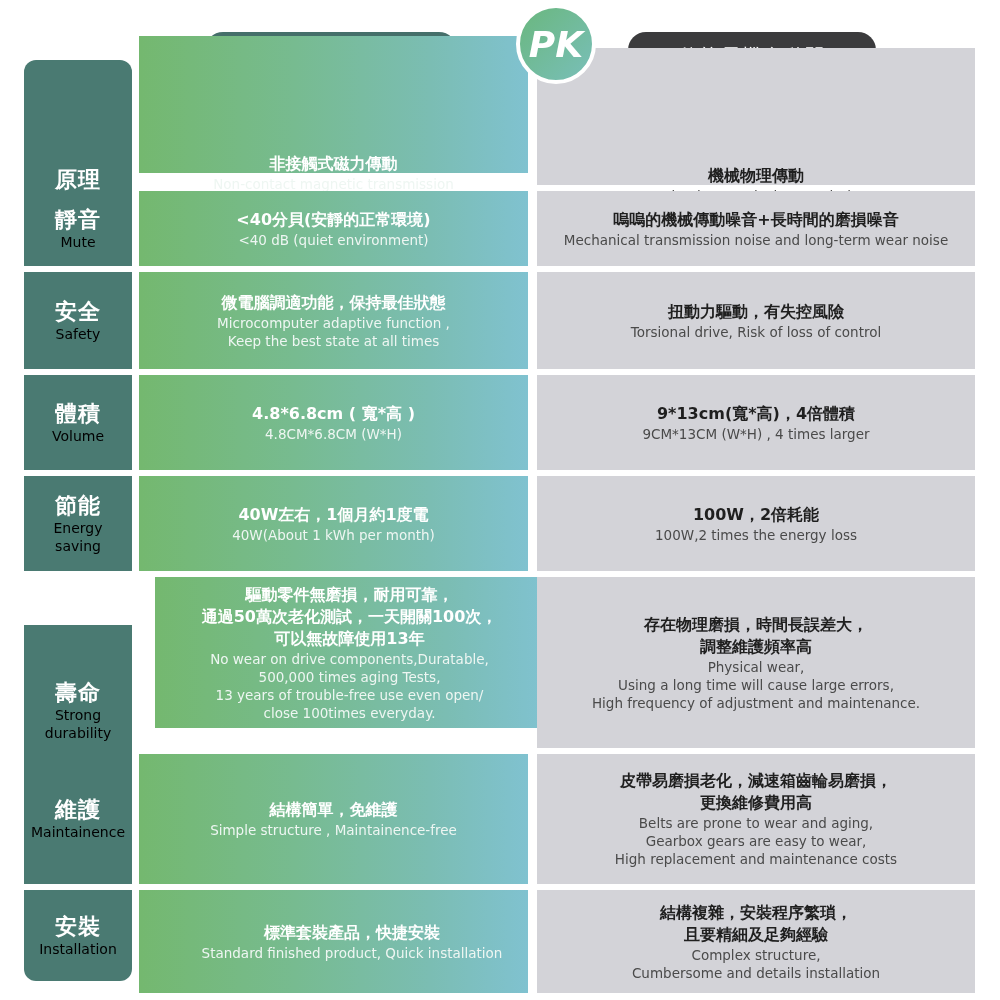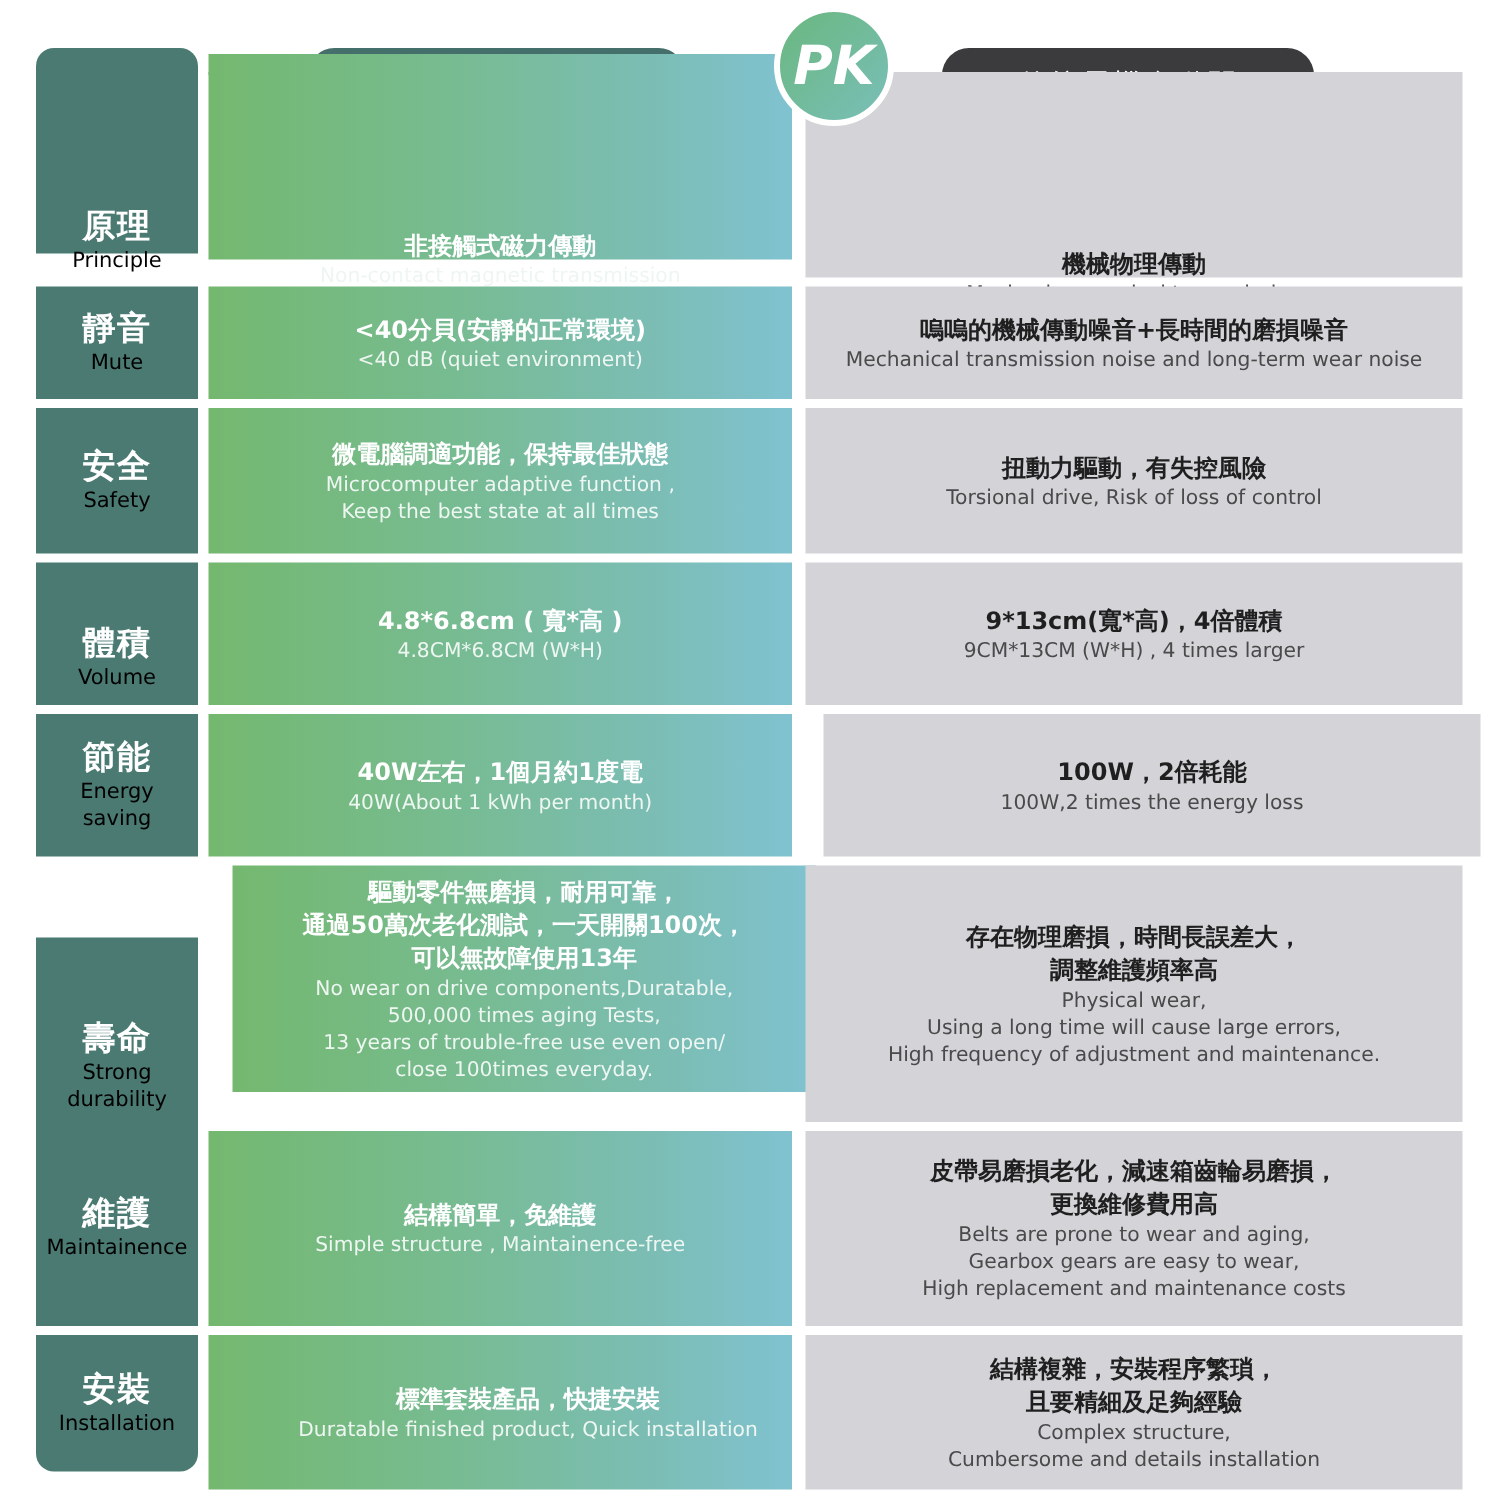--- a/index.html
+++ b/index.html
@@ -61,21 +61,21 @@
   <div class="hdr-zh">磁懸浮自動門</div>
   <div class="hdr-en">Yunwo Smart magnetic levitation</div>
   <div class="hdr-en">automatic door</div>
 </div>
 <div class="abs hdr-right">
   <div class="hdr-zh">傳統電機自動門</div>
   <div class="hdr-en">Traditional motor automatic door</div>
 </div>
 
 <div id="rows">
-    <div class="abs label-col first" style="top: 32px; height: 137px; background: rgb(74, 122, 114);">
+    <div class="abs label-col first" style="top: 60px; height: 137px; background: rgb(74, 122, 114);">
       <div class="cell-inner" style="padding-top:60px">
     <div class="label-zh">原理</div>
         <div class="label-en">Principle</div>
       </div>
     </div>
     <div class="abs green-cell" style="top: 36px; height: 137px;">
       <div class="cell-inner" style="padding-top:68px">
         <div class="g-zh">非接觸式磁力傳動</div>
         <div class="g-en">Non-contact magnetic transmission</div>
       </div>
@@ -117,21 +117,21 @@
         <div class="g-en">Keep  the best state at all times</div>
       </div>
     </div>
     <div class="abs gray-cell" style="top: 272px; height: 97px; background: rgb(211, 211, 216);">
       <div class="cell-inner" style="padding-top:0px">
         <div class="r-zh">扭動力驅動，有失控風險</div>
         <div class="r-en">Torsional drive, Risk of loss of control</div>
       </div>
     </div>
     <div class="abs label-col" style="top: 375px; height: 95px; background: rgb(74, 122, 114);">
-      <div class="cell-inner" style="padding-top:16px">
+      <div class="cell-inner" style="padding-top:0px">
     <div class="label-zh">體積</div>
         <div class="label-en">Volume</div>
       </div>
     </div>
     <div class="abs green-cell" style="top: 375px; height: 95px;">
       <div class="cell-inner" style="padding-top:0px">
         <div class="g-zh">4.8*6.8cm ( 寬*高 )</div>
         <div class="g-en">4.8CM*6.8CM (W*H)</div>
       </div>
     </div>
@@ -147,21 +147,21 @@
         <div class="label-en">Energy</div>
         <div class="label-en">saving</div>
       </div>
     </div>
     <div class="abs green-cell" style="top: 476px; height: 95px;">
       <div class="cell-inner" style="padding-top:0px">
         <div class="g-zh">40W左右，1個月約1度電</div>
         <div class="g-en">40W(About 1 kWh per month)</div>
       </div>
     </div>
-    <div class="abs gray-cell" style="top: 476px; height: 95px; background: rgb(211, 211, 216); margin-left: 12px;">
+    <div class="abs gray-cell" style="top: 476px; height: 95px; background: rgb(211, 211, 216);">
       <div class="cell-inner" style="padding-top:0px">
         <div class="r-zh">100W，2倍耗能</div>
         <div class="r-en">100W,2 times the energy loss</div>
       </div>
     </div>
     <div class="abs label-col" style="top: 577px; height: 171px; background: rgb(74, 122, 114); margin-top: 48px;">
       <div class="cell-inner" style="padding-top:0px">
     <div class="label-zh">壽命</div>
         <div class="label-en">Strong</div>
         <div class="label-en">durability</div>
@@ -210,21 +210,21 @@
     </div>
     <div class="abs label-col last" style="top: 890px; height: 91px; background: rgb(74, 122, 114);">
       <div class="cell-inner" style="padding-top:0px">
     <div class="label-zh">安裝</div>
         <div class="label-en">Installation</div>
       </div>
     </div>
     <div class="abs green-cell" style="top: 890px; height: 103px; padding-left: 37px;">
       <div class="cell-inner" style="padding-top:0px">
         <div class="g-zh">標準套裝產品，快捷安裝</div>
-        <div class="g-en">Duratable finished product, Quick installation</div>
+        <div class="g-en">Standard finished product, Quick installation</div>
       </div>
     </div>
     <div class="abs gray-cell" style="top: 890px; height: 103px; background: rgb(211, 211, 216);">
       <div class="cell-inner" style="padding-top:0px">
         <div class="r-zh">結構複雜，安裝程序繁瑣，</div>
         <div class="r-zh">且要精細及足夠經驗</div>
         <div class="r-en">Complex structure,</div>
         <div class="r-en">Cumbersome and details installation</div>
       </div>
     </div>

